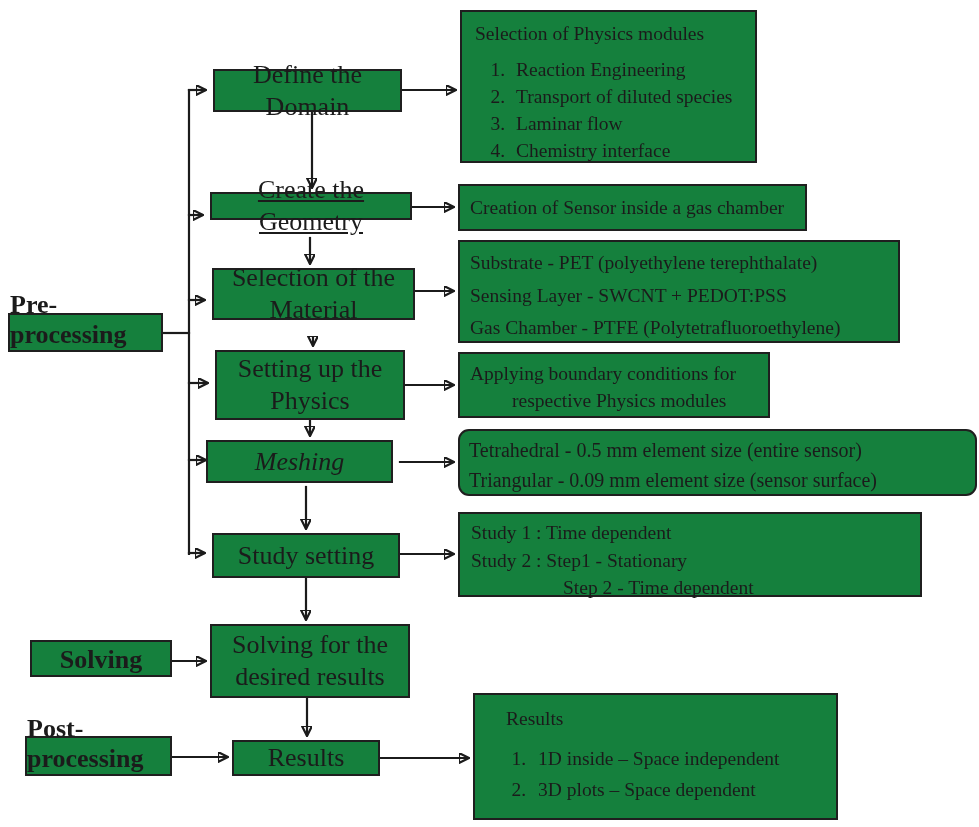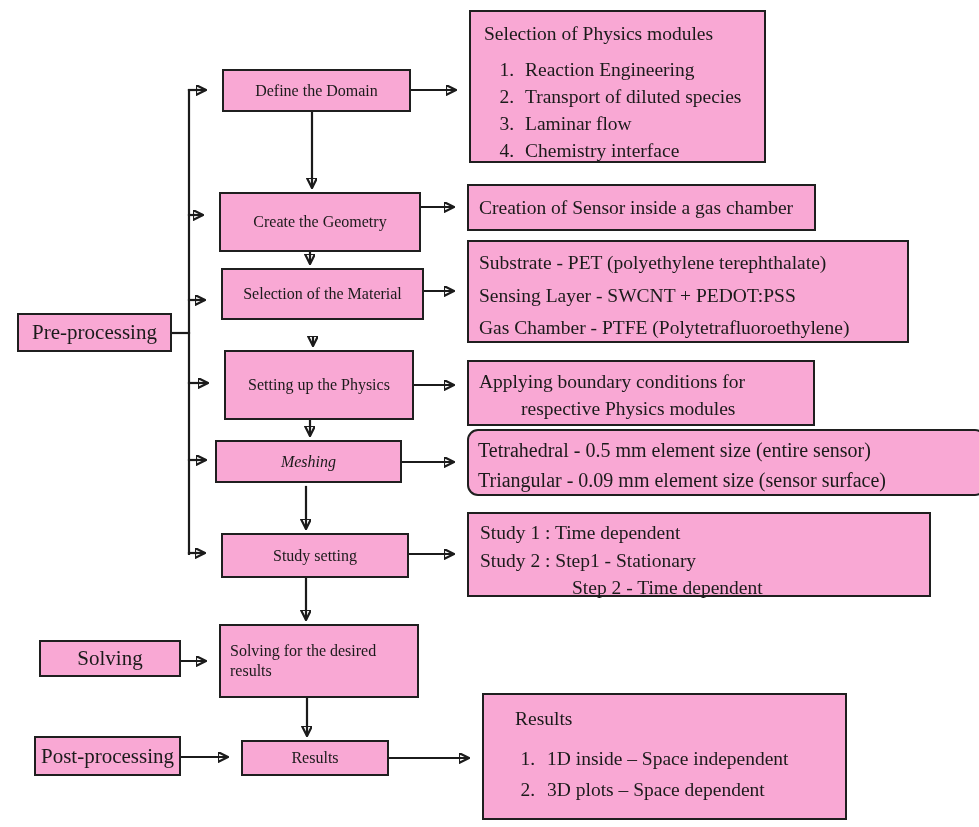--- a/index.html
+++ b/index.html
@@ -6,29 +6,29 @@
   html, body { background: #ffffff; }
   body {
     width: 979px; height: 827px;
     font-family: "Liberation Serif", serif;
     color: #1b1b1b;
   }
   .canvas { position: relative; width: 979px; height: 827px; background: #ffffff; overflow: hidden; }
   .arrows { position: absolute; left: 0; top: 0; width: 979px; height: 827px; z-index: 0; }
   .arrows path { fill: none; stroke: #1b1b1b; stroke-width: 2.2; stroke-linecap: square; }
   .box {
-    position: absolute; border: 2px solid #1f1f1f; background: #f9a8d4; z-index: 1; margin-left: 9px;
+    position: absolute; border: 2px solid #1f1f1f; background: #15803d; z-index: 1;
   }
   .step {
     display: flex; align-items: center; justify-content: center;
-    text-align: left; font-size: 16px; line-height: 1.22; padding: 2px 9px;
+    text-align: center; font-size: 26px; line-height: 1.22; padding: 2px 9px;
   }
   .stage {
-    display: flex; align-items: center; justify-content: center;
-    font-weight: normal; font-size: 21px;
+    display: flex; align-items: flex-end; justify-content: center;
+    font-weight: bold; font-size: 26px;
   }
   .detail { font-size: 19.5px; }
   .nowrap { white-space: nowrap; }
   .detail-title { padding: 11px 0 0 13px; }
   .numlist { margin: 11px 0 0 0; padding-left: 48px; list-style: decimal; }
   .numlist li { line-height: 27px; padding-left: 6px; }
   .single-line { display: flex; align-items: center; padding-left: 10px; }
   .materials-lines { padding: 5px 0 0 10px; }
   .materials-lines .line { line-height: 32.5px; }
   .boundary-lines { padding: 6px 0 0 10px; }
@@ -91,21 +91,21 @@
   <div class="box stage" style="left:30px; top:640px; width:142px; height:37px;">
     <span>Solving</span>
   </div>
   <div class="box stage" style="left:25px; top:736px; width:147px; height:40px;">
     <span>Post-processing</span>
   </div>
 
   <div class="box step" style="left:213px; top:69px; width:189px; height:43px;">
     <span>Define the Domain</span>
   </div>
-  <div class="box step" style="left:210px; top:192px; width:202px; height:60px;">
+  <div class="box step" style="left:210px; top:192px; width:202px; height:28px;text-decoration:underline;">
     <span>Create the Geometry</span>
   </div>
   <div class="box step" style="left:212px; top:268px; width:203px; height:52px;">
     <span>Selection of the Material</span>
   </div>
   <div class="box step" style="left:215px; top:350px; width:190px; height:70px;">
     <span>Setting up the Physics</span>
   </div>
   <div class="box step" style="left:206px; top:440px; width:187px; height:43px;font-style:italic;">
     <span>Meshing</span>
@@ -133,21 +133,21 @@
   <div class="box detail single-line" style="left:458px; top:184px; width:349px; height:47px;">
     <span class="nowrap">Creation of Sensor inside a gas chamber</span>
   </div>
 
   <div class="box detail materials-lines" style="left:458px; top:240px; width:442px; height:103px;">
       <div class="line nowrap">Substrate - PET (polyethylene terephthalate)</div>
       <div class="line nowrap">Sensing Layer - SWCNT + PEDOT:PSS</div>
       <div class="line nowrap">Gas Chamber - PTFE (Polytetrafluoroethylene)</div>
     </div>
 
-  <div class="box detail boundary-lines" style="left:458px; top:360px; width:348px; height:66px;">
+  <div class="box detail boundary-lines" style="left:458px; top:352px; width:312px; height:66px;">
       <div class="line nowrap">Applying boundary conditions for</div>
       <div class="line nowrap">respective Physics modules</div>
     </div>
 
   <div class="box detail mesh-lines" style="left:458px; top:429px; width:519px; height:67px;">
       <div class="line nowrap">Tetrahedral - 0.5 mm element size (entire sensor)</div>
       <div class="line nowrap">Triangular - 0.09 mm element size (sensor surface)</div>
     </div>
 
   <div class="box detail study-lines" style="left:458px; top:512px; width:464px; height:85px;">

